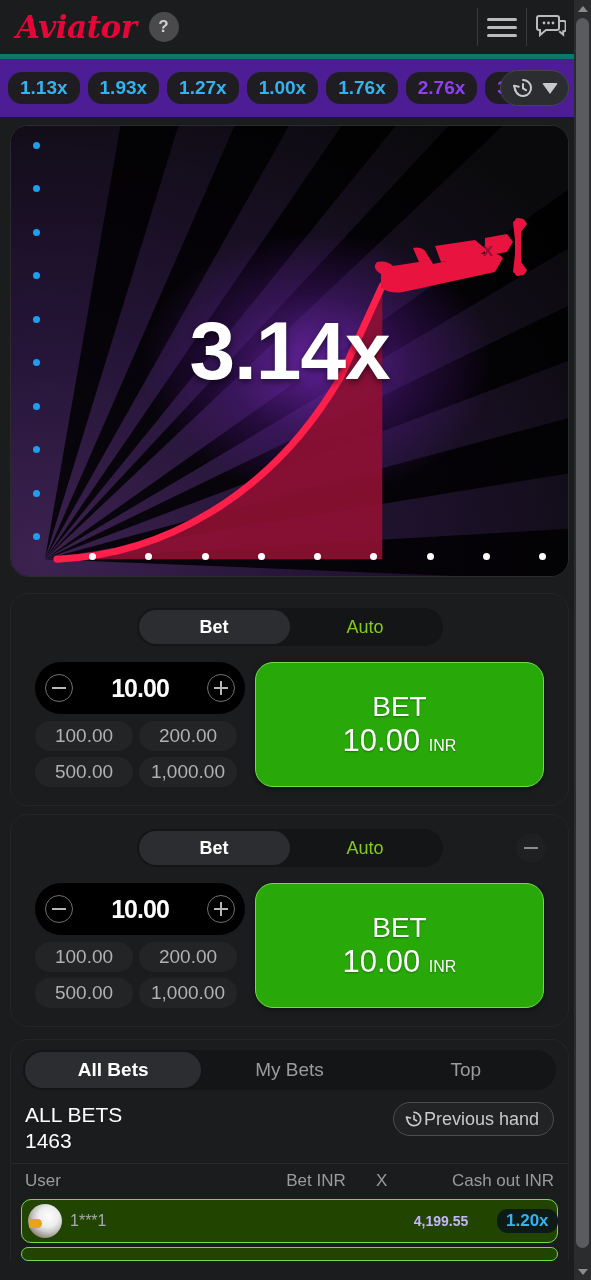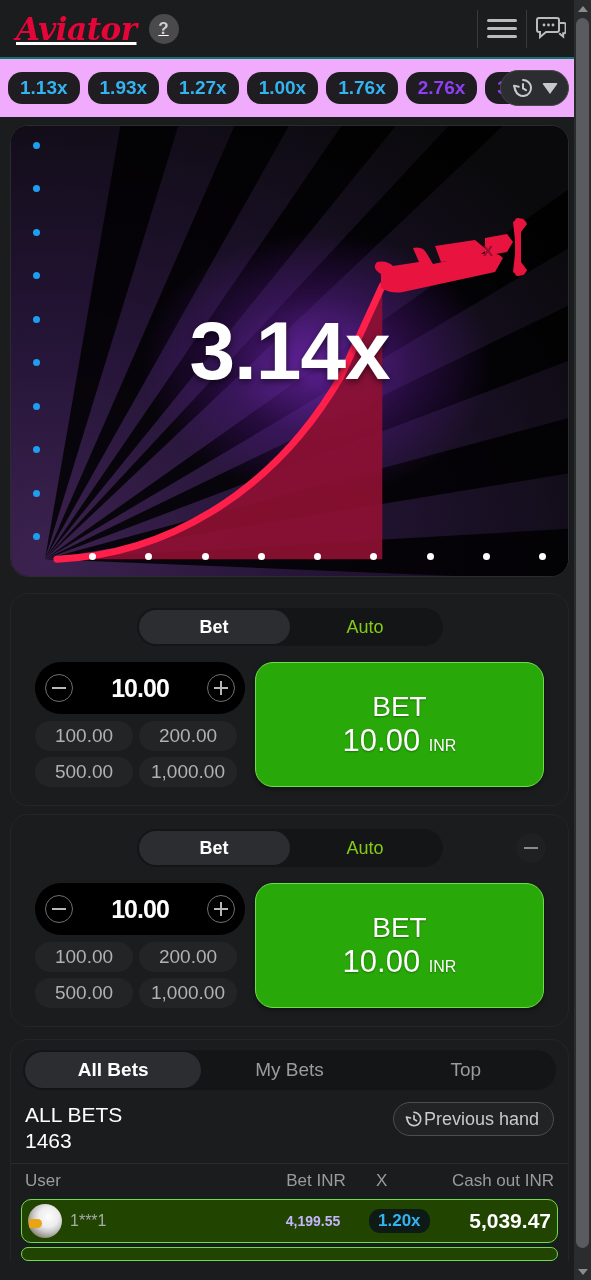--- a/index.html
+++ b/index.html
@@ -8,43 +8,42 @@
     width:591px; height:1280px;
     font-family:"Liberation Sans", sans-serif;
     color:#fff; overflow:hidden; position:relative;
   }
   .app { width:591px; height:1280px; position:relative; background:#1b1c1d; }
 
   
   .header {
     height:59px; background:#1b1c1d;
     display:flex; align-items:center; padding:0 16px;
-    border-bottom:2px solid #0f766e;
-    text-decoration:underline;
+    border-bottom:5px solid #0f766e;
   }
   .logo {
     font-family:"DejaVu Serif", serif;
     font-style:italic; font-weight:bold; font-size:31px;
     color:#e50539; letter-spacing:-0.5px;
   }
   .help-btn {
     width:30px; height:30px; border-radius:50%;
     background:#4a4a4d; color:#d0d0d2;
     display:flex; align-items:center; justify-content:center;
     font-size:17px; font-weight:bold; margin-left:12px; cursor:pointer;
   }
   .hdr-right { margin-left:auto; display:flex; align-items:center; height:42px; }
   .vdiv { width:1px; height:38px; background:#3a3b3d; }
   .hmb { width:48px; display:flex; flex-direction:column; align-items:center; justify-content:center; gap:5px; cursor:pointer; }
   .hmb i { display:block; width:30px; height:3px; background:#b9bbbd; border-radius:2px; }
   .chat { width:48px; display:flex; align-items:center; justify-content:center; cursor:pointer; }
 
   
   .histbar {
-    height:58px; background:#f0abfc;
+    height:58px; background:#4c1d95;
     display:flex; align-items:center; padding:0 8px;
     position:relative; overflow:hidden;
   }
   .chip {
     background:#1f1d21; border-radius:14px;
     padding:5px 12px; margin-right:8px;
     font-size:19px; font-weight:bold; white-space:nowrap;
     cursor:pointer; flex:0 0 auto;
   }
   .c-blue { color:#34b3f1; }
@@ -385,21 +384,20 @@
       <div class="th-x">X</div>
       <div class="th-out">Cash out INR</div>
     </div>
     <div class="row">
       <div class="avatar"></div>
       <div class="r-user">1***1</div>
       <div class="r-bet">4,199.55</div>
       <div class="r-x">
         <span class="xpill">1.20x</span>
       </div>
-      <div class="r-out">5,039.47</div>
     </div>
     <div class="row next"></div>
   </div>
 
   <div class="sb">
     <div class="up">
         <i></i>
       </div>
     <div class="thumb"></div>
     <div class="dn">

